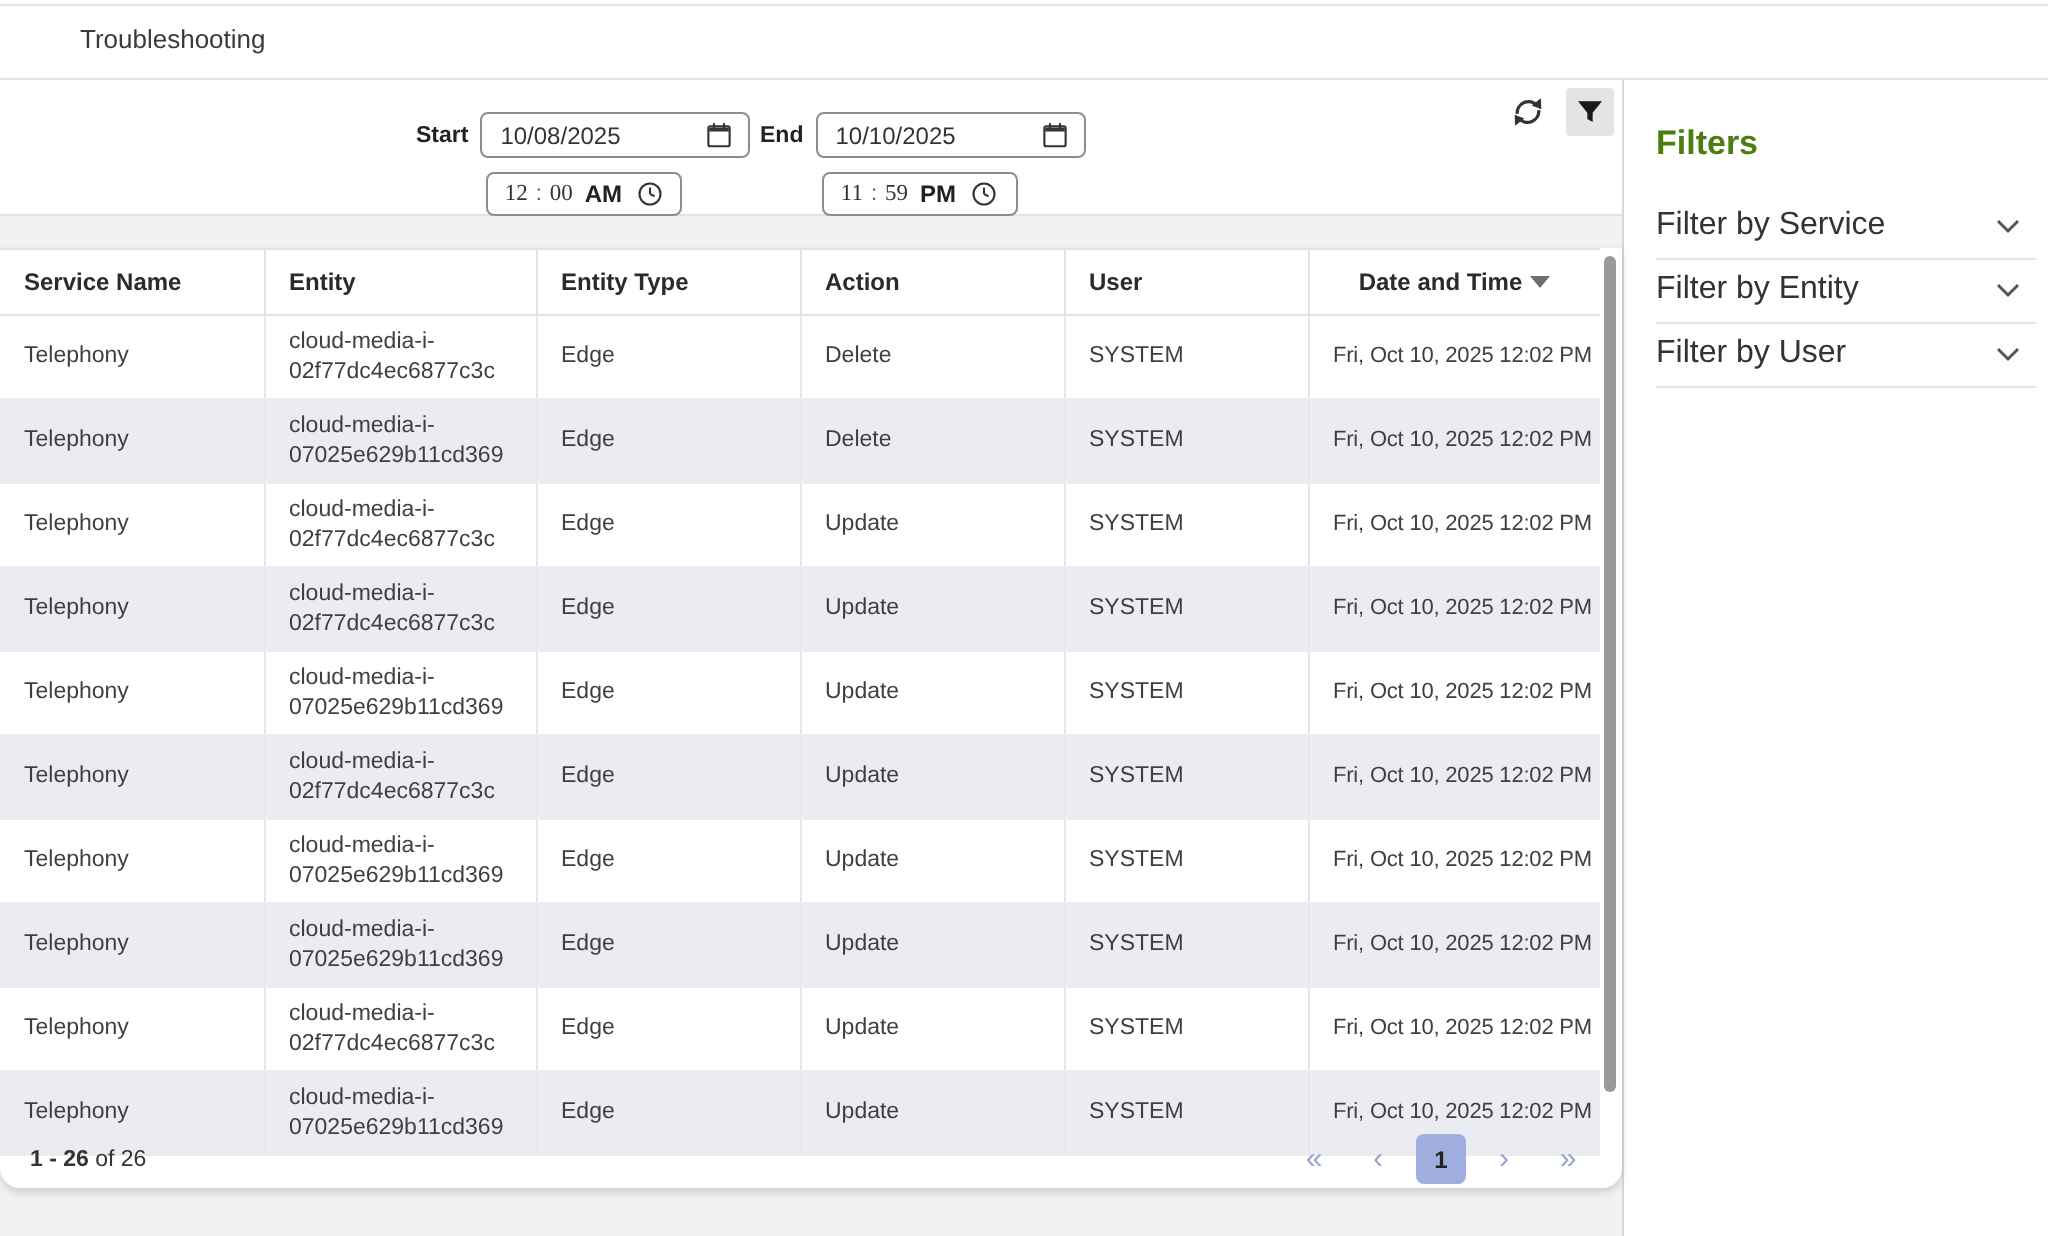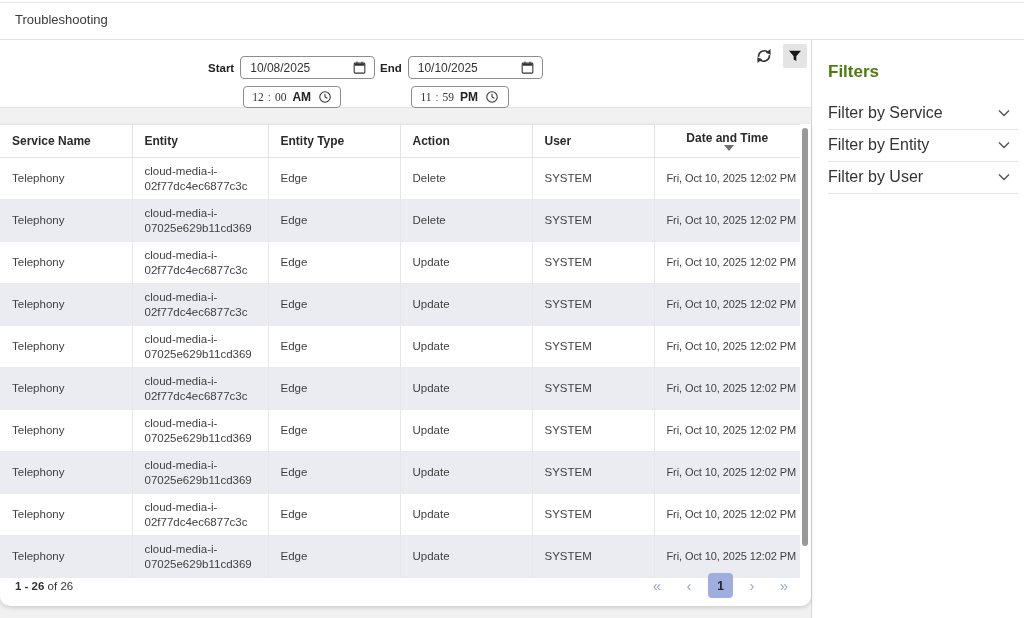--- a/index.html
+++ b/index.html
@@ -4,21 +4,21 @@
 <style>
   * { margin:0; padding:0; box-sizing:border-box; }
   html,body { width:1024px; height:618px; overflow:hidden; }
   body { font-family:"Liberation Sans", sans-serif; background:#f1f1f2; color:#333; }
 
   .screen { position:relative; width:1024px; height:618px; }
 
   
   .top-bar { position:relative; height:40px; background:#fff; border-bottom:1px solid #e2e2e2; display:flex; align-items:center; }
   .top-hairline { position:absolute; top:2px; left:0; right:0; height:1px; background:#e6e6e6; }
-  .tab { margin-left:15px; font-size:13px; color:#3a3a3a; cursor:pointer; }
+  .tab { margin-left:40px; font-size:13px; color:#3a3a3a; cursor:pointer; }
 
   
   .content { display:flex; height:578px; }
   .main { width:812px; border-right:1px solid #d7d7d9; background:#f1f1f2; display:flex; flex-direction:column; }
   .sidebar { flex:1; background:#fff; padding:14px 6px 0 16px; }
 
   
   .toolbar { position:relative; height:68px; background:#fff; border-bottom:1px solid #e2e2e2; flex:0 0 auto; }
   .dt-group { position:absolute; top:16px; display:flex; }
   .dt-group.start { left:208px; }
@@ -39,33 +39,33 @@
   .icon-btn { width:24px; height:24px; display:flex; align-items:center; justify-content:center; cursor:pointer; border-radius:2px; }
   .icon-btn.active { background:#e4e4e4; }
 
   
   .table-card { position:relative; margin-top:16px; width:811px; background:#fff; border-radius:0 0 10px 10px;
                 box-shadow:0 2px 4px rgba(0,0,0,.15); }
   table { width:800px; table-layout:fixed; border-collapse:collapse; }
   th { height:33px; text-align:left; padding:0 12px; font-size:12px; font-weight:bold; color:#2b2b2b;
        border-top:1px solid #e3e3e3; border-bottom:1px solid #e3e3e3; border-right:1px solid #e3e3e3; background:#fff; }
   th:last-child { border-right:none; }
-  .th-flex { display:flex; align-items:center; justify-content:flex-end;flex-direction:column; }
+  .th-flex { display:flex; align-items:center; justify-content:center; }
   .sort-arrow { width:0; height:0; border-left:5px solid transparent; border-right:5px solid transparent;
                 border-top:6px solid #6f6f6f; margin-left:4px; cursor:pointer; }
   td { height:42px; padding:4px 12px; font-size:11.5px; color:#3f3f3f; line-height:15px;
        border-right:1px solid #e7e7eb; border-bottom:1px solid #ebebef; overflow-wrap:break-word; vertical-align:middle; }
   td:last-child { border-right:none; font-size:11px; white-space:nowrap; letter-spacing:-0.1px; }
   tbody tr:nth-child(even) td { background:var(--row-alt, #ebecf2); }
   tbody tr { cursor:pointer; }
 
   .vscrollbar { position:absolute; top:4px; right:3px; width:6px; height:418px; border-radius:3px; background:#999; cursor:grab; }
 
   
-  .card-footer { height:28px; display:flex; align-items:center; justify-content:space-between; padding:0 14px 13px 15px; }
+  .card-footer { height:16px; display:flex; align-items:center; justify-content:space-between; padding:0 14px 13px 15px; }
   .row-count { font-size:11.5px; color:#333; }
   .row-count b { font-weight:bold; }
   .pagination { display:flex; align-items:center; gap:6px; }
   .pg-btn { width:26px; height:24px; display:flex; align-items:center; justify-content:center;
             font-size:15px; color:#98a3cf; cursor:pointer; user-select:none; }
   .pg-page { width:25px; height:25px; border-radius:4px; background:var(--page-active, #9faede);
              display:flex; align-items:center; justify-content:center; font-size:12px; font-weight:bold; color:#222; cursor:pointer; }
 
   
   .filters-title { font-size:17px; font-weight:bold; color:#4d7c0f; margin:8px 0 16px 0; }

